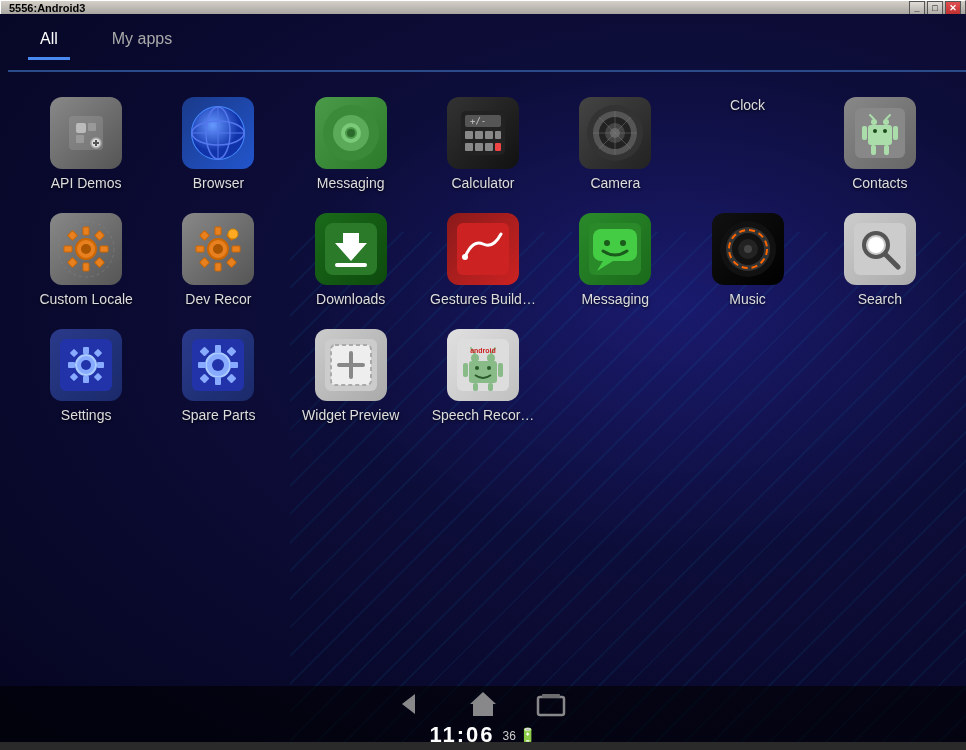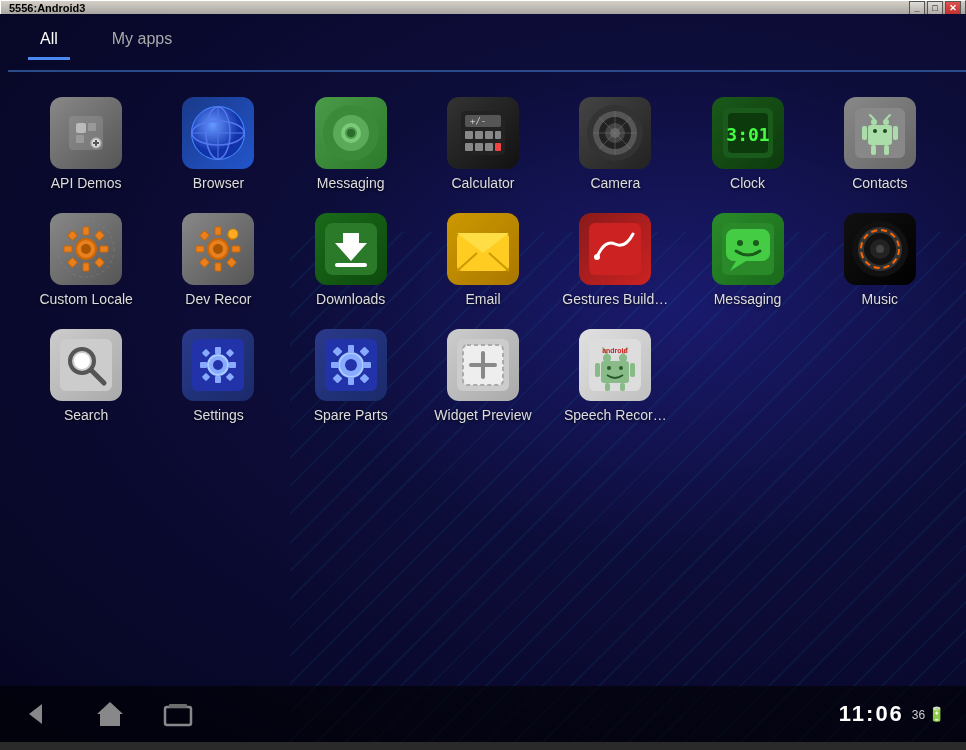--- a/index.html
+++ b/index.html
@@ -157,20 +157,21 @@
       position: absolute;
       bottom: 0;
       left: 0;
       right: 0;
       height: 56px;
       background: rgba(0,0,0,0.6);
       display: flex;
       align-items: center;
       justify-content: space-between;
       padding: 0 20px;
+      flex-direction: column;
     }
 
     .nav-buttons {
       display: flex;
       gap: 24px;
     }
 
     .nav-btn {
       width: 44px;
       height: 36px;
@@ -319,27 +320,20 @@
           <line x1="30" y1="8" x2="30" y2="52" stroke="#777" stroke-width="0.5"></line>
           <line x1="8" y1="30" x2="52" y2="30" stroke="#777" stroke-width="0.5"></line>
           <line x1="14" y1="14" x2="46" y2="46" stroke="#777" stroke-width="0.5"></line>
           <line x1="46" y1="14" x2="14" y2="46" stroke="#777" stroke-width="0.5"></line>
         </svg>
       </div>
       <span class="app-label">Camera</span>
     </div>
 
     <div class="app-item">
-      <div class="app-icon icon-clock">
-        <svg width="60" height="60" viewBox="0 0 60 60">
-          <rect x="5" y="5" width="50" height="50" rx="6" fill="#1a5a1a"></rect>
-          <rect x="10" y="10" width="40" height="40" rx="4" fill="#0d3a0d"></rect>
-          <text x="30" y="38" fill="#44ff44" font-size="18" font-family="monospace" text-anchor="middle" font-weight="bold">3:01</text>
-        </svg>
-      </div>
       <span class="app-label">Clock</span>
     </div>
 
     <div class="app-item">
       <div class="app-icon icon-contacts">
         <svg width="60" height="60" viewBox="0 0 60 60">
           <rect x="5" y="5" width="50" height="50" rx="6" fill="#888"></rect>
 
           <rect x="18" y="22" width="24" height="20" rx="3" fill="#aaddaa"></rect>
           <circle cx="24" cy="19" r="3" fill="#aaddaa"></circle>
@@ -409,33 +403,20 @@
         <svg width="60" height="60" viewBox="0 0 60 60">
           <rect x="4" y="4" width="52" height="52" rx="8" fill="#2a7a2a"></rect>
 
           <polygon points="30,42 14,24 22,24 22,14 38,14 38,24 46,24" fill="white"></polygon>
           <rect x="14" y="44" width="32" height="4" rx="2" fill="white"></rect>
         </svg>
       </div>
       <span class="app-label">Downloads</span>
     </div>
 
-    <div class="app-item">
-      <div class="app-icon icon-email">
-        <svg width="60" height="60" viewBox="0 0 60 60">
-          <rect x="4" y="14" width="52" height="38" rx="5" fill="#ddaa00"></rect>
-          <rect x="4" y="14" width="52" height="38" rx="5" fill="#ffcc22"></rect>
-
-          <polygon points="4,14 30,34 56,14" fill="#ffdd44"></polygon>
-          <line x1="4" y1="52" x2="24" y2="34" stroke="#cc9900" stroke-width="2"></line>
-          <line x1="56" y1="52" x2="36" y2="34" stroke="#cc9900" stroke-width="2"></line>
-        </svg>
-      </div>
-      <span class="app-label">Email</span>
-    </div>
 
 
     <div class="app-item">
       <div class="app-icon icon-gestures">
         <svg width="60" height="60" viewBox="0 0 60 60">
           <rect x="4" y="4" width="52" height="52" rx="6" fill="#cc2222"></rect>
 
           <path d="M 12 38 Q 20 20 30 25 Q 40 30 48 15" fill="none" stroke="white" stroke-width="3" stroke-linecap="round"></path>
           <circle cx="12" cy="38" r="3" fill="white"></circle>
         </svg>

